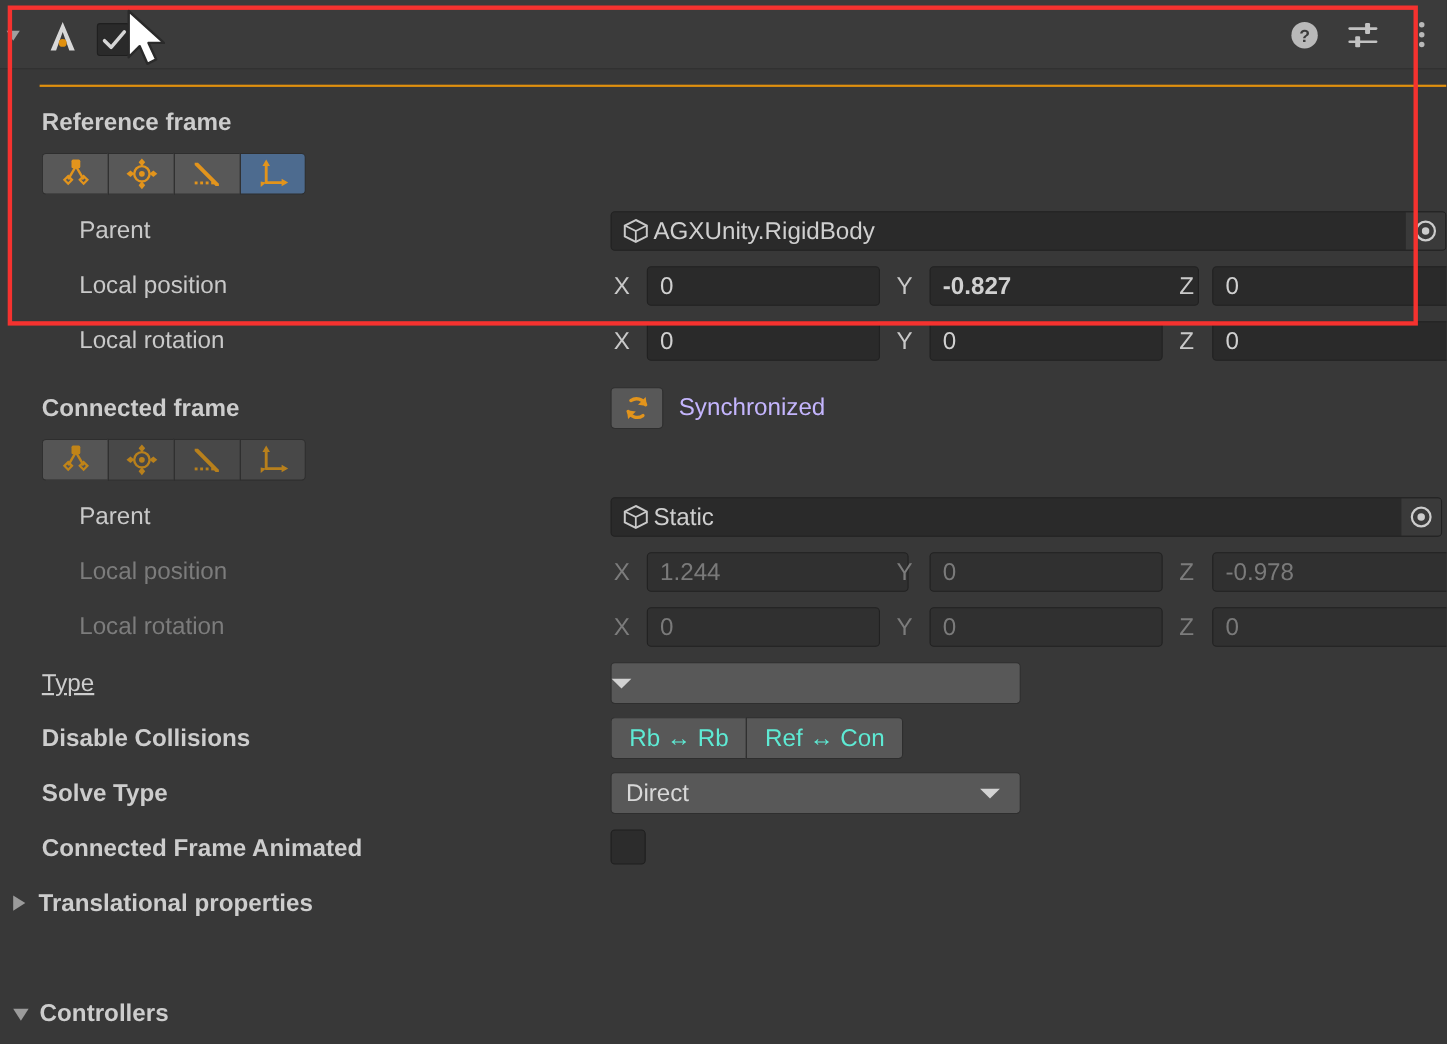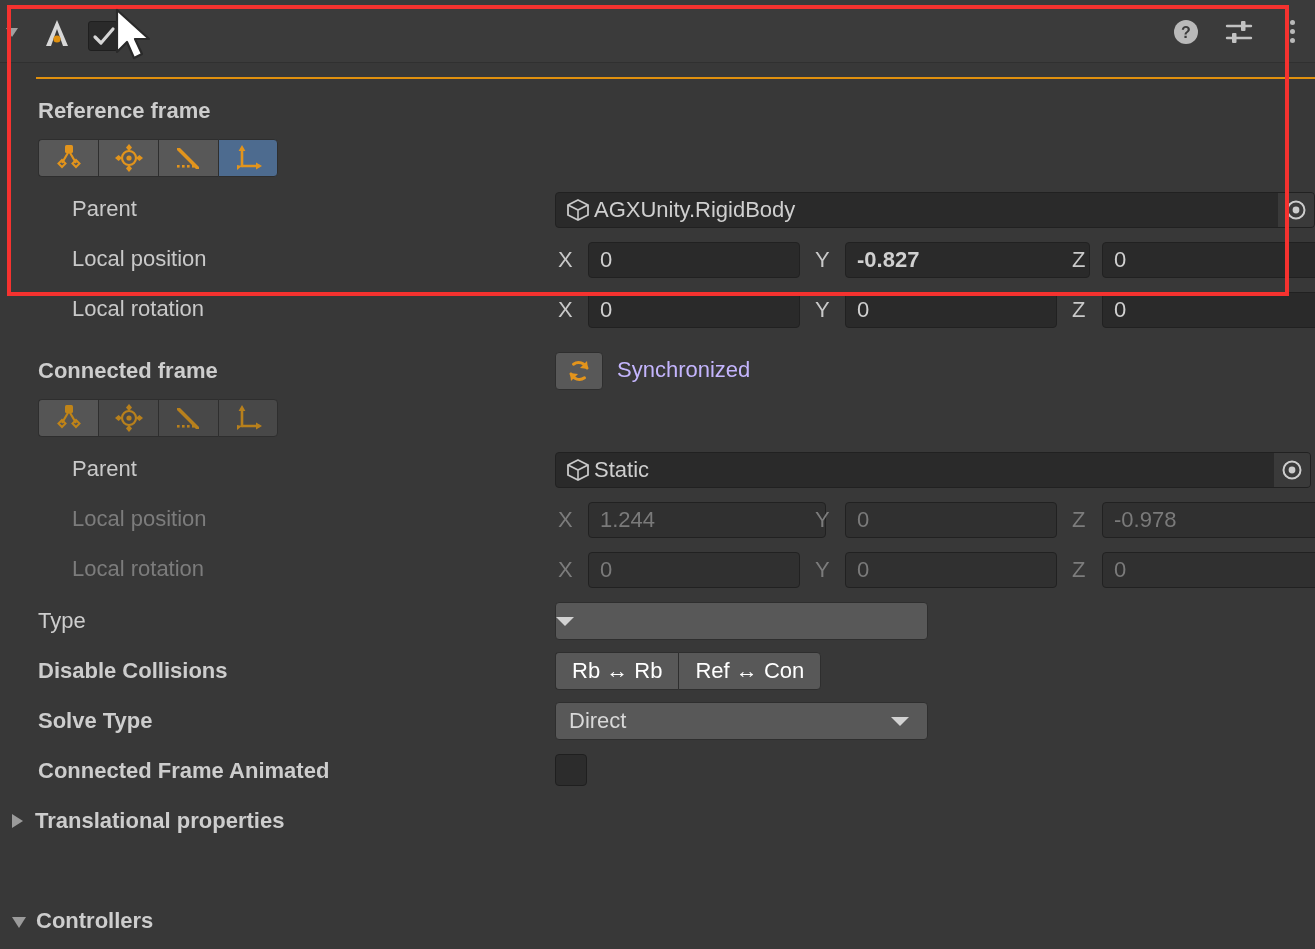--- a/index.html
+++ b/index.html
@@ -98,21 +98,21 @@
     position: absolute; left: 72px;
     font-size: 22px; color: #c9c9c9;
     white-space: nowrap;
   }
   .row-label.dim { color: #7c7c7c; }
   .prop-label {
     position: absolute; left: 38px;
     font-size: 22px; font-weight: bold; color: #cdcdcd;
     white-space: nowrap;
   }
-  .prop-label.norm { font-weight: normal; }
+  .prop-label.norm { font-weight: normal; text-decoration: underline; }
 
   
   .obj-field {
     position: absolute;
     height: 36px;
     background: #2a2a2a;
     border: 1px solid #212121;
     border-radius: 4px;
     display: flex; align-items: center;
     cursor: pointer;
@@ -183,21 +183,21 @@
   }
 
   
   .seg-group { position: absolute; display: flex; }
   .seg-btn {
     height: 38px;
     background: #585858;
     border: 1px solid #2e2e2e;
     border-right-width: 0;
     display: flex; align-items: center; justify-content: center;
-    font-size: 22px; color: #ffffff;
+    font-size: 22px; color: #5eead4;
     padding: 0 16px;
     white-space: nowrap;
     cursor: pointer;
   }
   .seg-btn:first-child { border-radius: 4px 0 0 4px; }
   .seg-btn:last-child  { border-radius: 0 4px 4px 0; border-right-width: 1px; }
 
   
   .chk {
     position: absolute;

